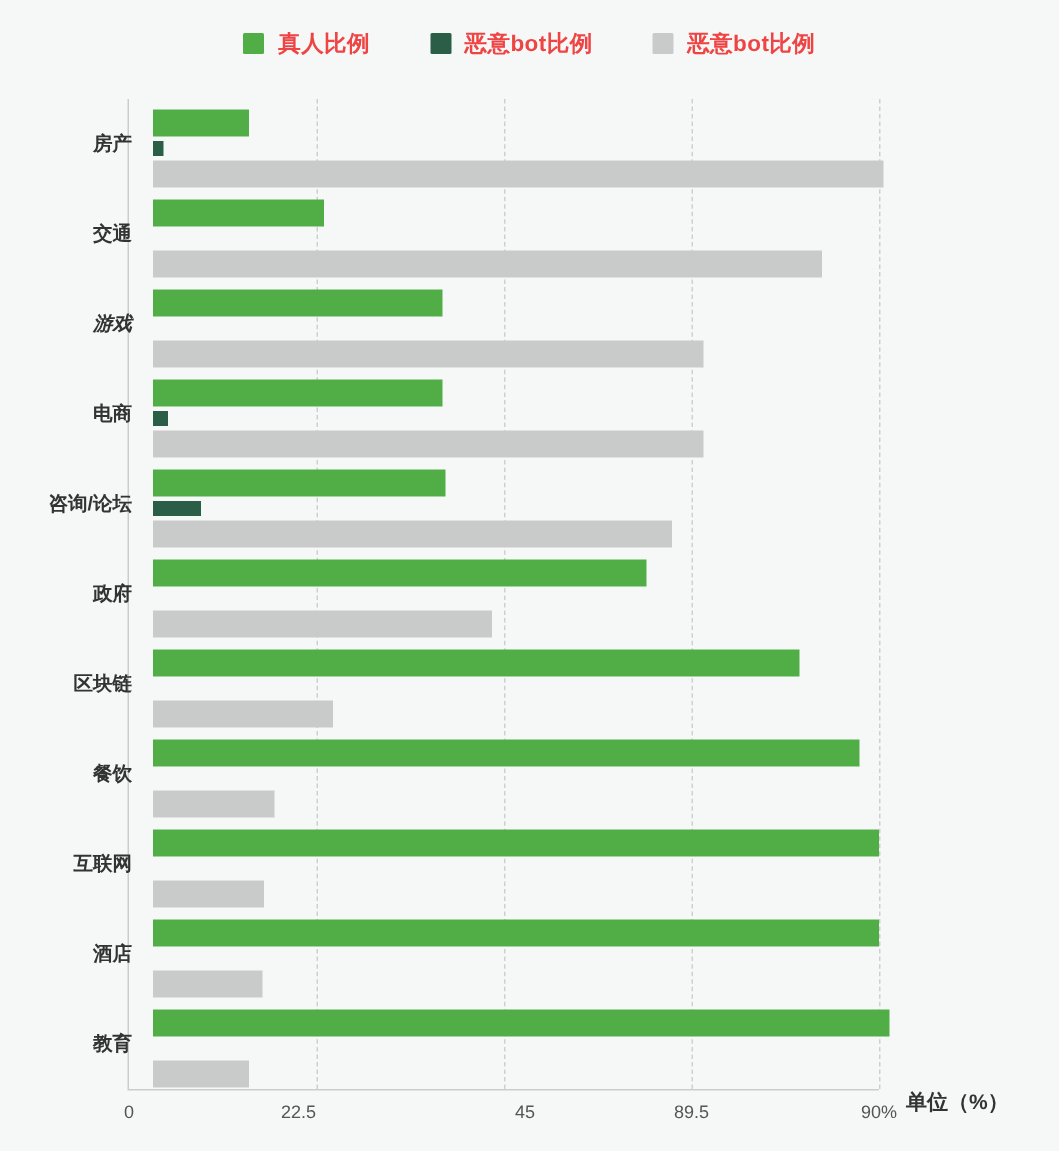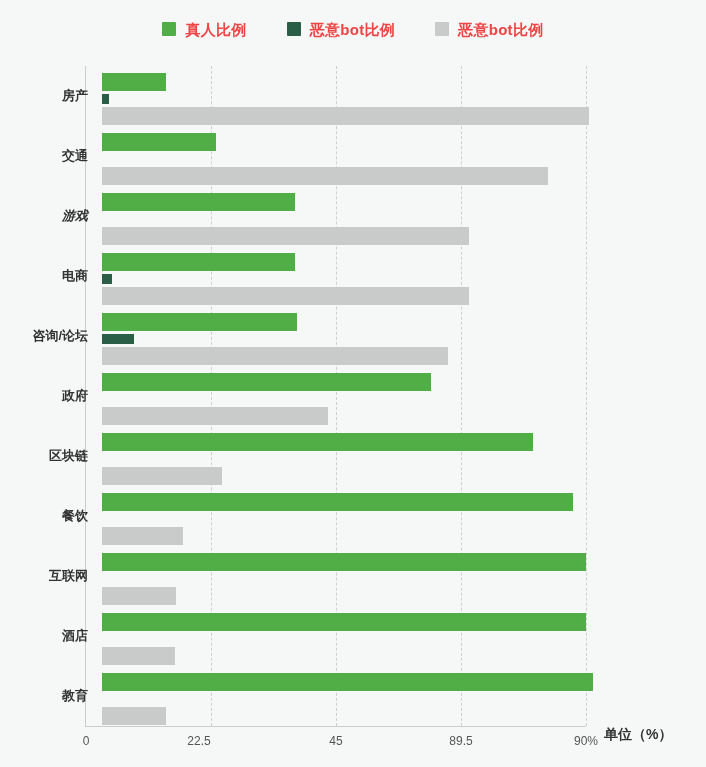--- a/index.html
+++ b/index.html
@@ -90,21 +90,21 @@
     <div class="axis-x-line"></div>
     <div id="gridlines">
         <div class="gridline" style="left: 125px;"></div>
         <div class="gridline" style="left: 250px;"></div>
         <div class="gridline" style="left: 375px;"></div>
         <div class="gridline" style="left: 500px;"></div>
       </div>
     <div id="xticks">
         <div class="xtick-label" style="left: 0px;">0</div>
         <div class="xtick-label" style="left: 113px;">22.5</div>
-        <div class="xtick-label" style="left: 250px;">45</div>
+        <div class="xtick-label" style="left: 264px;">45</div>
         <div class="xtick-label" style="left: 375px;">89.5</div>
         <div class="xtick-label" style="left: 500px;">90%</div>
       </div>
     <div id="rows">
         <div class="cat-row" style="top: 0px;">
           <div class="cat-label">房产</div>
           <div class="bar bar-human" title="真人比例 房产 11.5%" style="width: 63.8889px; background: rgb(81, 174, 70);"></div>
           <div class="bar bar-spider" title="搜索引擎比例 房产 1.2%" style="width: 6.66667px; background: rgb(43, 94, 70);"></div>
           <div class="bar bar-bot" title="恶意bot比例 房产 87.7%" style="width: 487.222px; background: rgb(201, 202, 202);"></div>
         </div>

